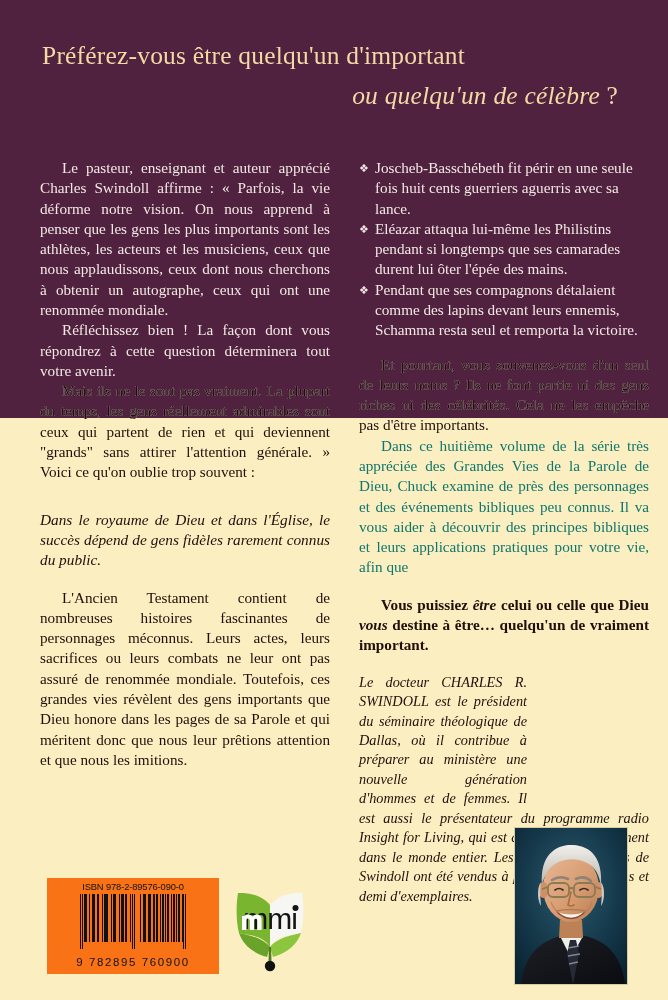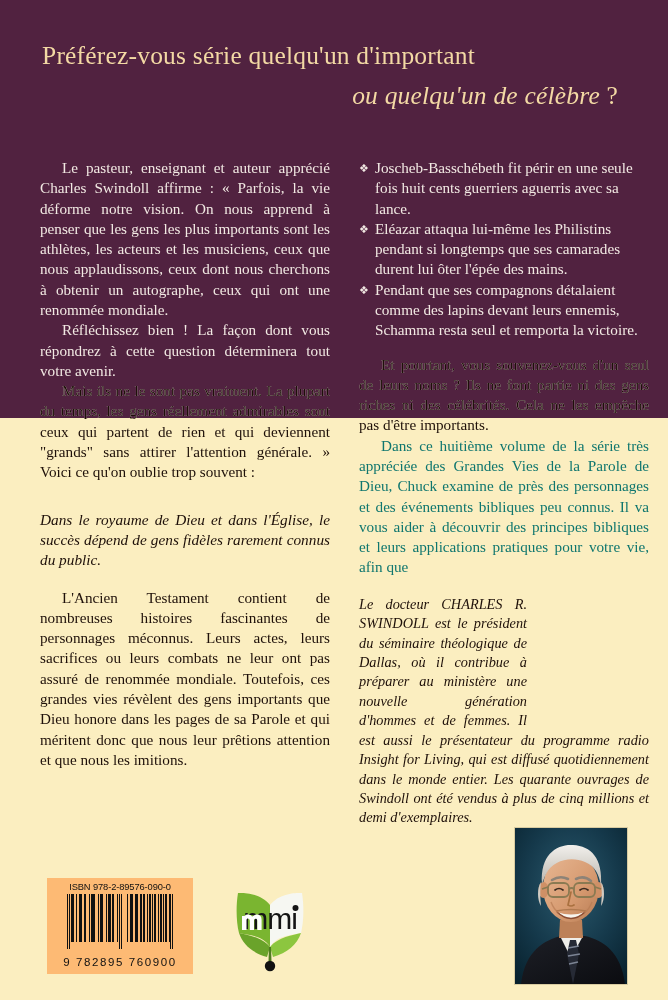--- a/index.html
+++ b/index.html
@@ -154,23 +154,23 @@
     background: #123141;
     overflow: hidden;
   }
   .photo svg { display: block; }
 
   
   .barcode-box {
     position: absolute;
     left: 47px;
     top: 878px;
-    width: 146px;
+    width: 172px;
     height: 96px;
-    background: #fdba74;
+    background: #f97316;
     z-index: 4;
     box-sizing: border-box;
     padding: 4px 5px 3px 5px;
   }
   .isbn-text {
     font-family: "Liberation Sans", sans-serif;
     font-size: 9.3px;
     color: #111111;
     text-align: center;
     letter-spacing: -0.1px;
@@ -207,21 +207,21 @@
 </style>
 </head>
 <body>
 
 <div class="cover">
 
   <div class="band-purple"></div>
   <div class="band-cream"></div>
 
   <div class="headline">
-    <span class="l1">Préférez-vous série quelqu'un d'important</span>
+    <span class="l1">Préférez-vous être quelqu'un d'important</span>
     <span class="l2"><span>ou quelqu'un de célèbre</span><span class="rom"> ?</span></span>
   </div>
 
   <div class="cols">
 
     <div class="col col-left">
       <p style="color: rgb(242, 233, 227);">Le pasteur, enseignant et auteur apprécié Charles Swindoll affirme : « Parfois, la vie déforme notre vision. On nous apprend à penser que les gens les plus importants sont les athlètes, les acteurs et les musiciens, ceux que nous applaudissons, ceux dont nous cherchons à obtenir un autographe, ceux qui ont une renommée mondiale.</p>
       <p style="color: rgb(242, 233, 227);">Réfléchissez bien ! La façon dont vous répondrez à cette question déterminera tout votre avenir.</p>
       <p style="color: rgb(30, 16, 9);">Mais ils ne le sont pas vraiment. La plupart du temps, les gens réellement admirables sont ceux qui partent de rien et qui deviennent "grands" sans attirer l'attention générale. » Voici ce qu'on oublie trop souvent :</p>
       <p class="quote" style="color: rgb(30, 16, 9); margin-top: 27px;">Dans le royaume de Dieu et dans l'Église, le succès dépend de gens fidèles rarement connus du public.</p>
@@ -229,20 +229,21 @@
     </div>
 
     <div class="col col-right">
       <ul class="bullets">
         <li style="color: rgb(242, 233, 227);"><span class="bullet-glyph" style="color: rgb(242, 233, 227);">❖</span><span style="color: rgb(242, 233, 227);">Joscheb-Basschébeth fit périr en une seule fois huit cents guerriers aguerris avec sa lance.</span></li>
         <li style="color: rgb(242, 233, 227);"><span class="bullet-glyph" style="color: rgb(242, 233, 227);">❖</span><span style="color: rgb(242, 233, 227);">Eléazar attaqua lui-même les Philistins pendant si longtemps que ses camarades durent lui ôter l'épée des mains.</span></li>
         <li style="color: rgb(242, 233, 227);"><span class="bullet-glyph" style="color: rgb(242, 233, 227);">❖</span><span style="color: rgb(242, 233, 227);">Pendant que ses compagnons détalaient comme des lapins devant leurs ennemis, Schamma resta seul et remporta la victoire.</span></li>
       </ul>
       <p style="margin-top: 14px; color: rgb(30, 16, 9);">Et pourtant, vous souvenez-vous d'un seul de leurs noms ? Ils ne font partie ni des gens riches ni des célébrités. Cela ne les empêche pas d'être importants.</p>
       <p style="color: #0f766e;">Dans ce huitième volume de la série très appréciée des Grandes Vies de la Parole de Dieu, Chuck examine de près des personnages et des événements bibliques peu connus. Il va vous aider à découvrir des principes bibliques et leurs applications pratiques pour votre vie, afin que</p>
+      <p class="bold-lead" style="color: rgb(30, 16, 9);"><span>Vous puissiez </span><em>être</em><span> celui ou celle que Dieu </span><em>vous</em><span> destine à être… quelqu'un de vraiment important.</span></p>
       <p class="bio" style="color: rgb(30, 16, 9);"><span class="photo-float"></span><span>Le docteur CHARLES R. SWINDOLL est le président du séminaire théologique de Dallas, où il contribue à préparer au ministère une nouvelle génération d'hommes et de femmes. Il est aussi le présentateur du programme radio Insight for Living, qui est diffusé quotidiennement dans le monde entier. Les quarante ouvrages de Swindoll ont été vendus à plus de cinq millions et demi d'exemplaires.</span></p>
     </div>
 
   </div>
 
   <div class="photo">
     <svg width="112" height="156" viewBox="0 0 112 156">
       <defs>
         <radialGradient id="bg" cx="50%" cy="38%" r="78%">
           <stop offset="0%" stop-color="#2b5a6e"></stop>

